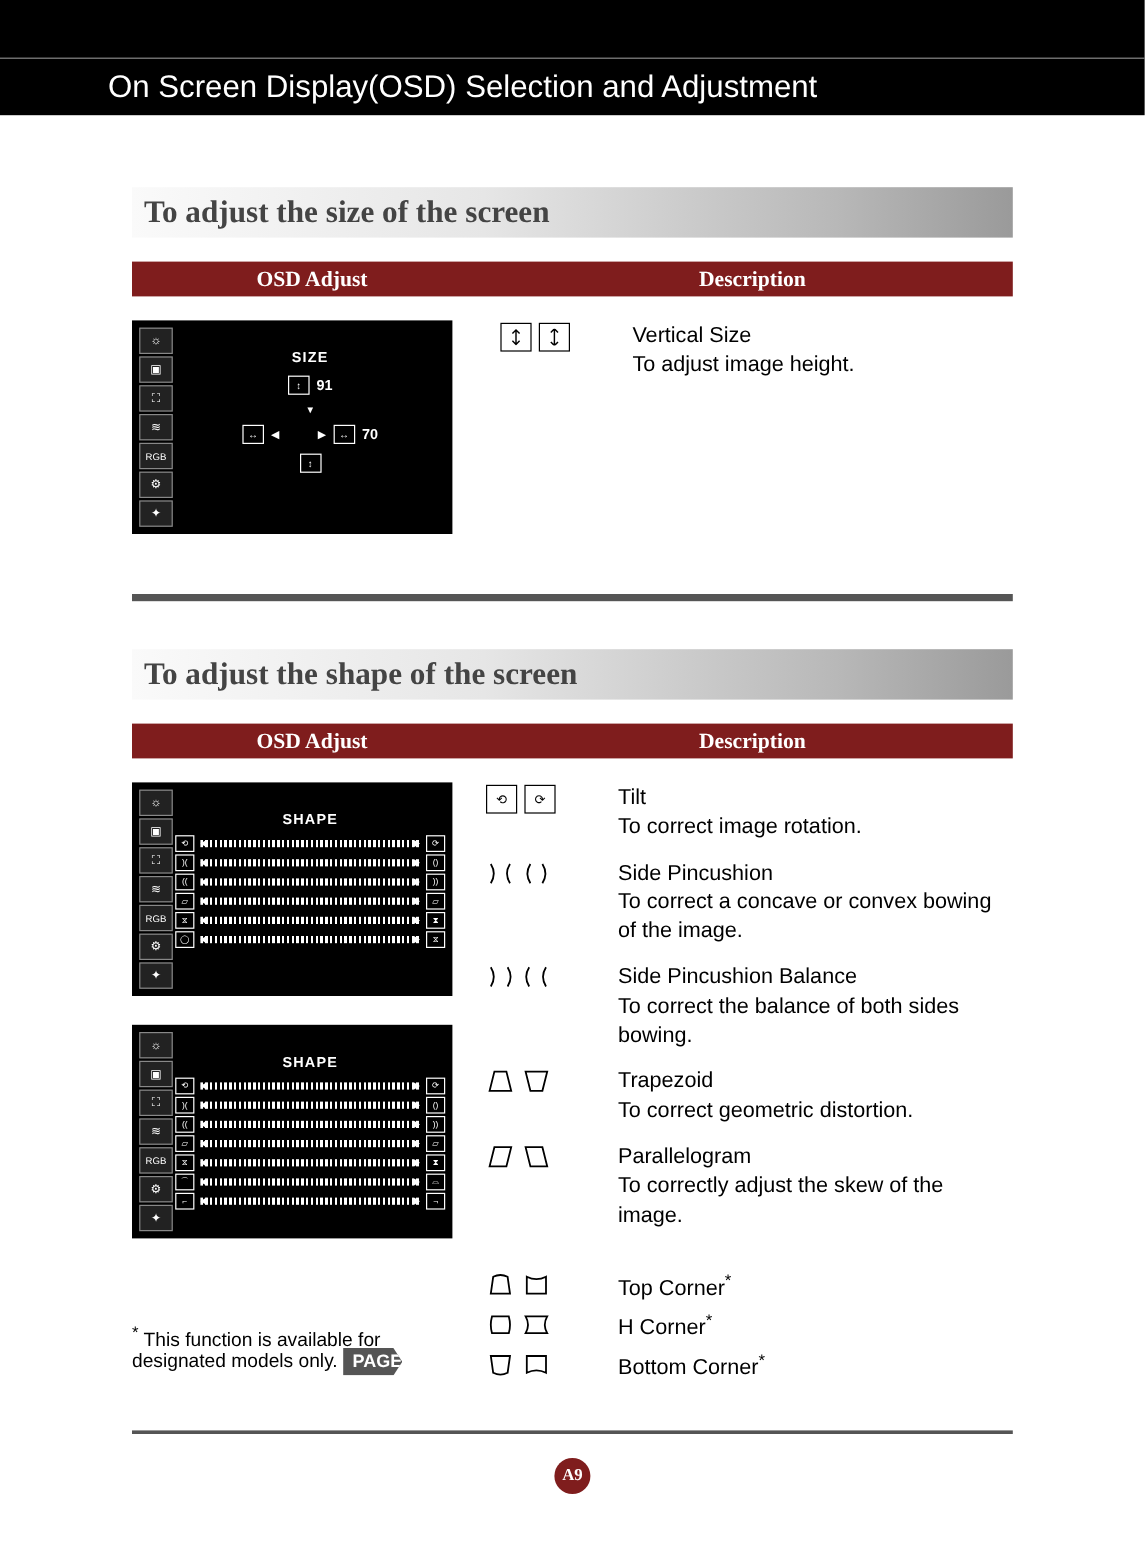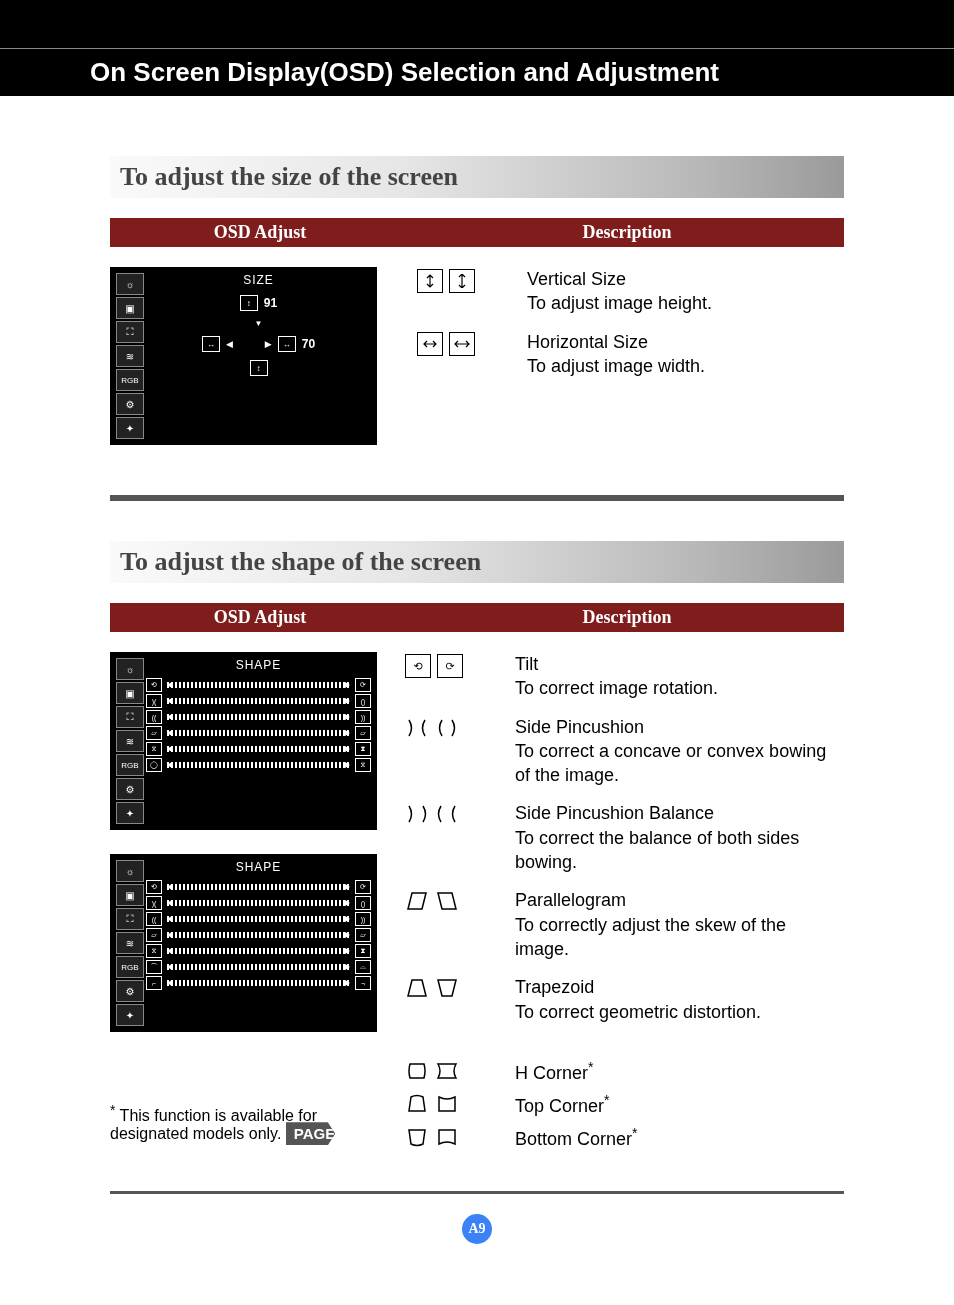--- a/index.html
+++ b/index.html
@@ -13,21 +13,21 @@
   .top-black {
     background: #000;
     color: #fff;
     padding: 0;
   }
   .top-gap {
     height: 48px;
   }
   .top-title {
     font-size: 26px;
-    font-weight: bold;
+    font-weight: normal;
     padding: 8px 0 8px 90px;
     border-top: 1px solid #888;
   }
   .content {
     padding: 60px 110px 40px 110px;
   }
   .section-heading {
     font-family: Georgia, "Times New Roman", serif;
     font-size: 26px;
     font-weight: bold;
@@ -82,23 +82,24 @@
     justify-content: center;
     font-size: 10px;
     color: #fff;
   }
   .osd-body {
     flex: 1;
     text-align: center;
     font-size: 12px;
   }
   .osd-title {
-    font-weight: normal;
+    font-weight: bold;
     margin-bottom: 6px;
     letter-spacing: 1px;
+    margin-top: 18px;
   }
   .osd-row {
     display: flex;
     align-items: center;
     justify-content: center;
     gap: 6px;
     margin: 8px 0;
     font-size: 12px;
   }
   .osd-row .mini {
@@ -196,21 +197,21 @@
     clip-path: polygon(0 0, 85% 0, 100% 50%, 85% 100%, 0 100%);
     font-weight: bold;
   }
   .page-badge-wrap {
     text-align: center;
     margin-top: 20px;
   }
   .page-badge {
     display: inline-flex;
     width: 30px; height: 30px;
-    background: #3b82f6;
+    background: #7f1d1d;
     color: #fff;
     border-radius: 50%;
     align-items: center;
     justify-content: center;
     font-family: Georgia, serif;
     font-size: 14px;
     font-weight: bold;
   }
 
   
@@ -279,38 +280,20 @@
           </span>
           <span class="bx">
             <svg width="14" height="14">
                 <path d="M7 1 L7 13 M4 3 L7 0 L10 3 M4 11 L7 14 L10 11" stroke="#000" stroke-width="1.2" fill="none"></path>
               </svg>
           </span>
         </div>
         <div class="desc-text">
           <span class="title">Vertical Size</span>
           <span>To adjust image height.</span>
-        </div>
-      </div>
-      <div class="desc-item">
-        <div class="desc-icons">
-          <span class="bx">
-            <svg width="16" height="12">
-                <path d="M2 6 L14 6 M5 3 L2 6 L5 9 M11 3 L14 6 L11 9" stroke="#000" stroke-width="1.2" fill="none"></path>
-              </svg>
-          </span>
-          <span class="bx">
-            <svg width="16" height="12">
-                <path d="M1 6 L15 6 M4 3 L1 6 L4 9 M12 3 L15 6 L12 9" stroke="#000" stroke-width="1.2" fill="none"></path>
-              </svg>
-          </span>
-        </div>
-        <div class="desc-text">
-          <span class="title">Horizontal Size</span>
-          <span>To adjust image width.</span>
         </div>
       </div>
     </div>
   </div>
 
   <div class="thick-hr"></div>
 
   <div class="section-heading">To adjust the shape of the screen</div>
 
   <div class="two-col-header">
@@ -475,89 +458,89 @@
         <div class="desc-text">
           <span class="title">Side Pincushion Balance</span>
           <span>To correct the balance of both sides bowing.</span>
         </div>
       </div>
 
       <div class="desc-item">
         <div class="desc-icons nobox">
           <span class="svgi">
             <svg width="22" height="20">
+                <path d="M6 2 L16 2 L20 18 L2 18 Z" stroke="#000" stroke-width="1.5" fill="none"></path>
+              </svg>
+          </span>
+          <span class="svgi">
+            <svg width="22" height="20">
+                <path d="M2 2 L20 2 L16 18 L6 18 Z" stroke="#000" stroke-width="1.5" fill="none"></path>
+              </svg>
+          </span>
+        </div>
+        <div class="desc-text">
+          <span class="title">Trapezoid</span>
+          <span>To correct geometric distortion.</span>
+        </div>
+      </div>
+
+      <div class="desc-item">
+        <div class="desc-icons nobox">
+          <span class="svgi">
+            <svg width="22" height="20">
                 <path d="M6 2 L20 2 L16 18 L2 18 Z" stroke="#000" stroke-width="1.5" fill="none"></path>
               </svg>
           </span>
           <span class="svgi">
             <svg width="22" height="20">
                 <path d="M2 2 L16 2 L20 18 L6 18 Z" stroke="#000" stroke-width="1.5" fill="none"></path>
               </svg>
           </span>
         </div>
         <div class="desc-text">
           <span class="title">Parallelogram</span>
           <span>To correctly adjust the skew of the image.</span>
         </div>
       </div>
 
-      <div class="desc-item">
-        <div class="desc-icons nobox">
-          <span class="svgi">
-            <svg width="22" height="20">
-                <path d="M6 2 L16 2 L20 18 L2 18 Z" stroke="#000" stroke-width="1.5" fill="none"></path>
-              </svg>
-          </span>
-          <span class="svgi">
-            <svg width="22" height="20">
-                <path d="M2 2 L20 2 L16 18 L6 18 Z" stroke="#000" stroke-width="1.5" fill="none"></path>
-              </svg>
-          </span>
-        </div>
-        <div class="desc-text">
-          <span class="title">Trapezoid</span>
-          <span>To correct geometric distortion.</span>
-        </div>
-      </div>
-
       <div style="height:20px"></div>
 
       <div class="desc-item" style="margin-bottom:6px">
         <div class="desc-icons nobox">
           <span class="svgi">
             <svg width="22" height="20">
+                <path d="M5 3 Q11 0 17 3 L19 17 L3 17 Z" stroke="#000" stroke-width="1.5" fill="none"></path>
+              </svg>
+          </span>
+          <span class="svgi">
+            <svg width="22" height="20">
+                <path d="M3 3 Q11 7 19 3 L19 17 L3 17 Z" stroke="#000" stroke-width="1.5" fill="none"></path>
+              </svg>
+          </span>
+        </div>
+        <div class="desc-text">
+          <span>Top Corner</span><span class="sup">*</span>
+        </div>
+      </div>
+
+      <div class="desc-item" style="margin-bottom:6px">
+        <div class="desc-icons nobox">
+          <span class="svgi">
+            <svg width="22" height="20">
                 <path d="M4 3 Q2 10 4 17 L18 17 Q20 10 18 3 Z" stroke="#000" stroke-width="1.5" fill="none"></path>
               </svg>
           </span>
           <span class="svgi">
             <svg width="22" height="20">
                 <path d="M2 3 Q6 10 2 17 L20 17 Q16 10 20 3 Z" stroke="#000" stroke-width="1.5" fill="none"></path>
               </svg>
           </span>
         </div>
         <div class="desc-text">
           <span>H Corner</span><span class="sup">*</span>
-        </div>
-      </div>
-
-      <div class="desc-item" style="margin-bottom:6px">
-        <div class="desc-icons nobox">
-          <span class="svgi">
-            <svg width="22" height="20">
-                <path d="M5 3 Q11 0 17 3 L19 17 L3 17 Z" stroke="#000" stroke-width="1.5" fill="none"></path>
-              </svg>
-          </span>
-          <span class="svgi">
-            <svg width="22" height="20">
-                <path d="M3 3 Q11 7 19 3 L19 17 L3 17 Z" stroke="#000" stroke-width="1.5" fill="none"></path>
-              </svg>
-          </span>
-        </div>
-        <div class="desc-text">
-          <span>Top Corner</span><span class="sup">*</span>
         </div>
       </div>
 
       <div class="desc-item" style="margin-bottom:6px">
         <div class="desc-icons nobox">
           <span class="svgi">
             <svg width="22" height="20">
                 <path d="M3 3 L19 3 L17 17 Q11 20 5 17 Z" stroke="#000" stroke-width="1.5" fill="none"></path>
               </svg>
           </span>

